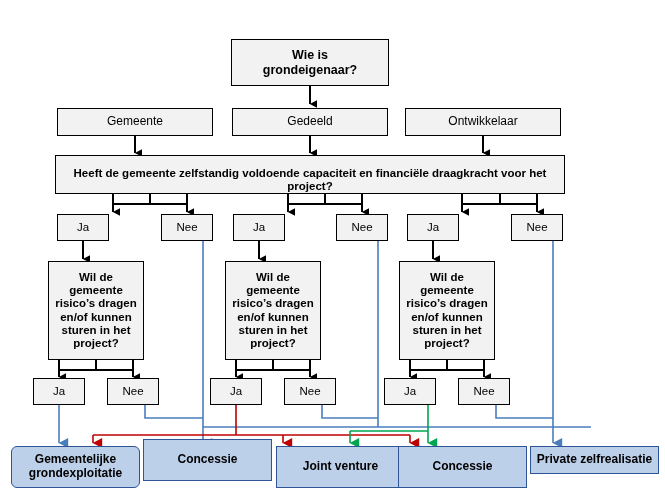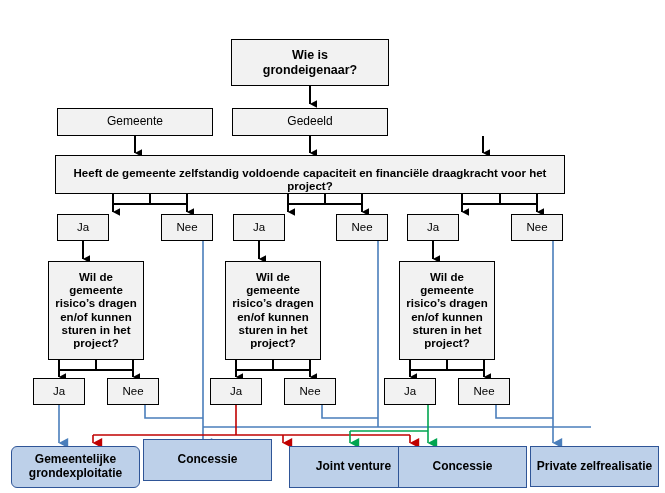--- a/index.html
+++ b/index.html
@@ -159,20 +159,23 @@
     <span style="white-space:pre-line">Wie is
 grondeigenaar?</span>
   </div>
 
   <div class="node t-owner" style="left:57px;top:108px;width:156px;height:28px;">
     <span>Gemeente</span>
   </div>
   <div class="node t-owner" style="left:232px;top:108px;width:156px;height:28px;">
     <span>Gedeeld</span>
   </div>
+  <div class="node t-owner" style="left:405px;top:108px;width:156px;height:28px;">
+    <span>Ontwikkelaar</span>
+  </div>
 
   <div class="node t-wide" style="left:55px;top:155px;width:510px;height:39px;align-items:flex-end;">
     <span>Heeft de gemeente zelfstandig voldoende capaciteit en financiële draagkracht voor het project?</span>
   </div>
 
   <div class="node t-yn" style="left:57px;top:214px;width:52px;height:27px;">
     <span>Ja</span>
   </div>
   <div class="node t-yn" style="left:161px;top:214px;width:52px;height:27px;">
     <span>Nee</span>
@@ -218,23 +221,23 @@
   <div class="node t-yn" style="left:458px;top:378px;width:52px;height:27px;">
     <span>Nee</span>
   </div>
 
   <div class="node outcome t-out" style="left:11px;top:446px;width:129px;height:42px;padding:0 4px;border-radius:6px;">
     <span>Gemeentelijke grondexploitatie</span>
   </div>
   <div class="node outcome t-out" style="left:143px;top:439px;width:129px;height:42px;padding:0 4px;">
     <span>Concessie</span>
   </div>
-  <div class="node outcome t-out" style="left:289px;top:446px;width:129px;height:42px;padding:16px 4px;justify-content:center;">
+  <div class="node outcome t-out" style="left:276px;top:446px;width:129px;height:42px;padding:16px 4px;justify-content:center;">
     <span>Joint venture</span>
   </div>
   <div class="node outcome t-out" style="left:398px;top:446px;width:129px;height:42px;padding:0 4px;">
     <span>Concessie</span>
   </div>
-  <div class="node outcome t-out" style="left:530px;top:446px;width:129px;height:41px;padding:0 4px;">
+  <div class="node outcome t-out" style="left:530px;top:446px;width:129px;height:28px;padding:0 4px;">
     <span>Private zelfrealisatie</span>
   </div>
 
 </div>
 
 </body></html>

